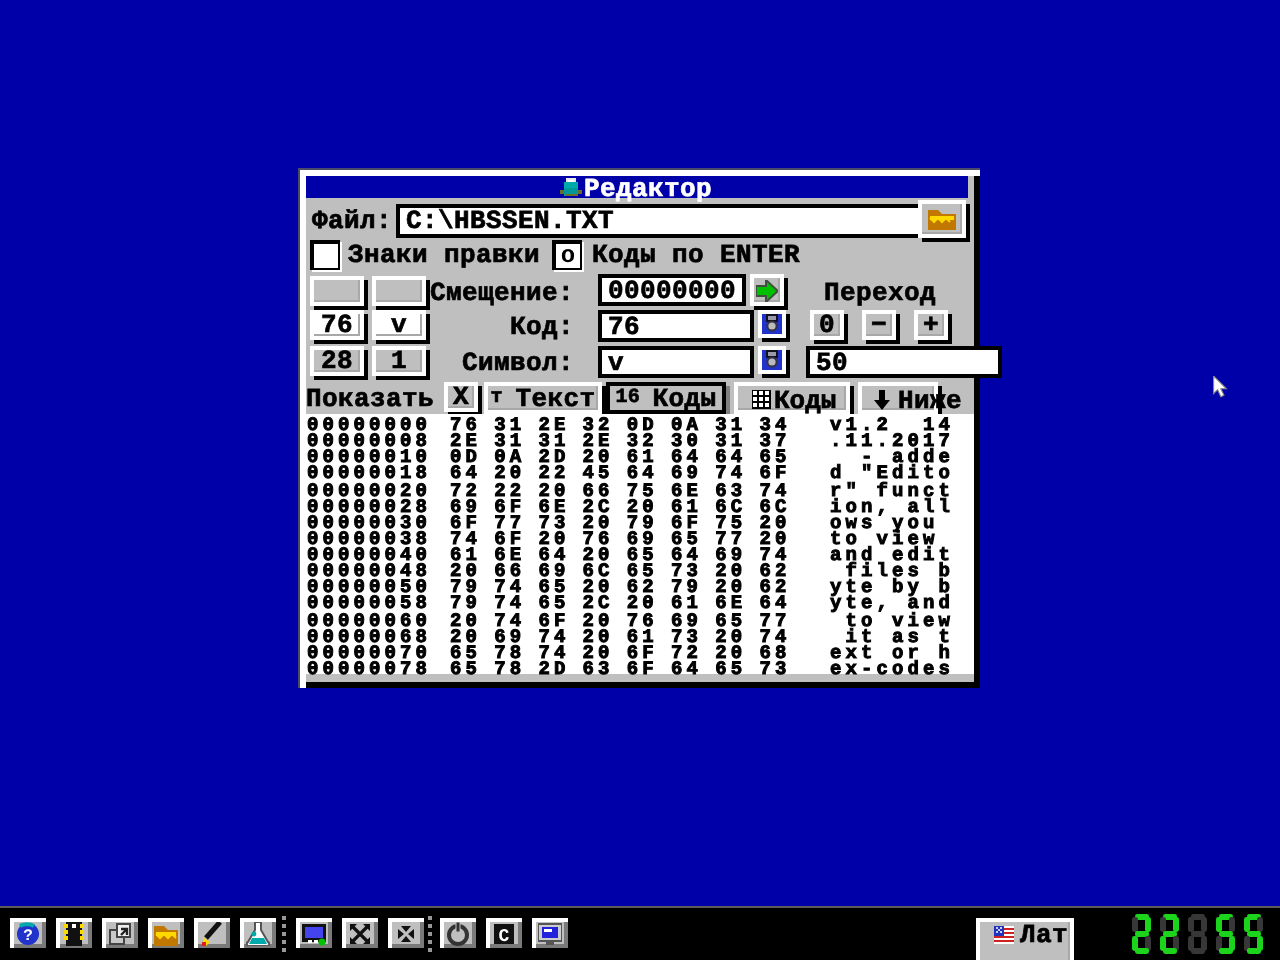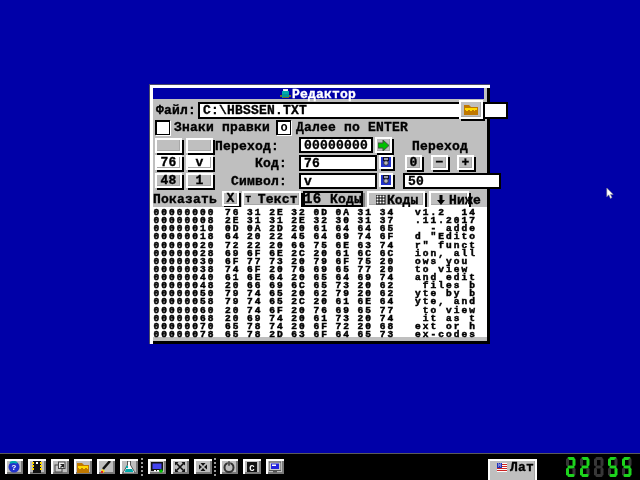--- a/index.html
+++ b/index.html
@@ -35,39 +35,39 @@
       <rect x="2" y="2" width="7" height="4" fill="#00AAAA"></rect>
       <rect x="0" y="6" width="3" height="2" fill="#6b6b2a"></rect>
       <rect x="8" y="6" width="3" height="2" fill="#6b6b2a"></rect>
       <rect x="2" y="5" width="7" height="4" fill="#009898"></rect>
       <rect x="3" y="8" width="6" height="1" fill="#6b6b2a"></rect>
     </svg>
   </div>
 <div class="ab t" style="left:292px;top:89px;color:#fff;line-height:11px;height:11px">Редактор</div>
 
 <div class="ab t" style="left:156px;top:103px">Файл:</div>
-<div class="ab inp" style="left:198px;top:102px;width:310px;height:17px">
+<div class="ab inp" style="left:198px;top:102px;width:284px;height:17px">
     <div class="t">C:\HBSSEN.TXT</div>
   </div>
 <div class="ab rb ctr" style="left:459px;top:100px;width:24px;height:19px">
 <svg width="14" height="11">
       <path d="M0 1h5l2 2h7v8H0z" fill="#C07800"></path>
       <rect x="1" y="4" width="12" height="2" fill="#FFD800"></rect>
       <path d="M1 5l2 2 2-2 2 2 2-2 2 2" stroke="#FFD800" fill="none"></path>
     </svg>
   </div>
 
 <div class="ab cb" style="left:155px;top:120px;width:15px;height:15px"></div>
 <div class="ab t" style="left:174px;top:120px">Знаки правки</div>
 <div class="ab cb" style="left:276px;top:120px;width:15px;height:15px;text-align:center;font-size:12px;line-height:12px">o</div>
-<div class="ab t" style="left:296px;top:120px">Далее по ENTER</div>
+<div class="ab t" style="left:296px;top:120px">Коды по ENTER</div>
 
 <div class="ab rb" style="left:155px;top:138px;width:27px;height:15px"></div>
 <div class="ab rb" style="left:186px;top:138px;width:27px;height:15px"></div>
-<div class="ab t" style="left:215px;top:139px">Переход:</div>
+<div class="ab t" style="left:215px;top:139px">Смещение:</div>
 <div class="ab inp" style="left:299px;top:137px;width:74px;height:16px">
     <div class="t">00000000</div>
   </div>
 <div class="ab rb ctr" style="left:375px;top:137px;width:17px;height:16px">
 <svg width="11" height="11">
       <path d="M0 3h5V0l6 5.5L5 11V8H0z" fill="#00C000" stroke="#405040"></path>
     </svg>
   </div>
 <div class="ab t" style="left:412px;top:139px">Переход</div>
 
@@ -81,41 +81,41 @@
 <svg width="10" height="10">
       <rect width="10" height="10" fill="#2233CC"></rect>
       <rect x="2.5" y="0.5" width="5" height="3" fill="#99A" stroke="#112"></rect>
       <circle cx="5" cy="6" r="2.3" fill="#BBB" stroke="#334"></circle>
     </svg>
   </div>
 <div class="ab rb ctr t" style="left:405px;top:155px;width:17px;height:15px">0</div>
 <div class="ab rb ctr t" style="left:431px;top:155px;width:17px;height:15px">−</div>
 <div class="ab rb ctr t" style="left:457px;top:155px;width:17px;height:15px">+</div>
 
-<div class="ab rb ctr t" style="left:155px;top:173px;width:27px;height:15px">48</div>
+<div class="ab rb ctr t" style="left:155px;top:173px;width:27px;height:15px">28</div>
 <div class="ab rb ctr t" style="left:186px;top:173px;width:27px;height:15px">1</div>
 <div class="ab t" style="left:231px;top:174px">Символ:</div>
 <div class="ab inp" style="left:299px;top:173px;width:78px;height:16px">
     <div class="t">v</div>
   </div>
 <div class="ab rb ctr" style="left:379px;top:173px;width:14px;height:14px">
 <svg width="10" height="10">
       <rect width="10" height="10" fill="#2233CC"></rect>
       <rect x="2.5" y="0.5" width="5" height="3" fill="#99A" stroke="#112"></rect>
       <circle cx="5" cy="6" r="2.3" fill="#BBB" stroke="#334"></circle>
     </svg>
   </div>
 <div class="ab inp" style="left:403px;top:173px;width:98px;height:16px">
     <div class="t">50</div>
   </div>
 
 <div class="ab t" style="left:153px;top:192px">Показать</div>
 <div class="ab rb ctr t" style="left:222px;top:191px;width:17px;height:15px">X</div>
 <div class="ab rb ctr t" style="left:242px;top:191px;width:59px;height:16px"><span style="font-size:10px">т </span>Текст</div>
-<div class="ab pb ctr t" style="left:303px;top:191px;width:60px;height:16px"><span style="font-size:14px">16 </span>Коды</div>
+<div class="ab pb ctr t" style="left:303px;top:191px;width:60px;height:16px"><span style="font-size:10px">16 </span>Коды</div>
 <div class="ab rb t" style="left:367px;top:191px;width:58px;height:16px"><svg style="position:absolute;left:7px;top:2px" width="10" height="10">
       <rect x="0" y="0" width="9" height="9" fill="#fff" stroke="#000"></rect>
       <path d="M3 0v9M6 0v9M0 3h9M0 6h9" stroke="#000"></path>
     </svg><span style="position:absolute;left:18px;letter-spacing:0">Коды</span></div>
 <div class="ab rb t" style="left:429px;top:191px;width:40px;height:16px"><svg style="position:absolute;left:5px;top:2px" width="10" height="10">
       <path d="M3.5 0h3v5H9L5 10 1 5h2.5z" fill="#000"></path>
     </svg><span style="position:absolute;left:18px">Ниже</span></div>
 
 <div class="ab" style="left:152px;top:207px;width:335px;height:130px;background:#fff"></div>
 <div class="ab hx" id="ha" style="left:153.5px;top:209px">00000000

